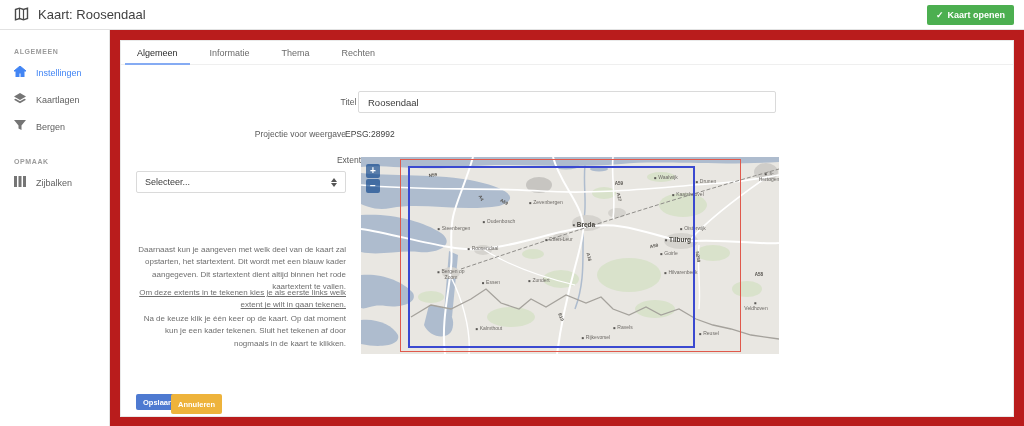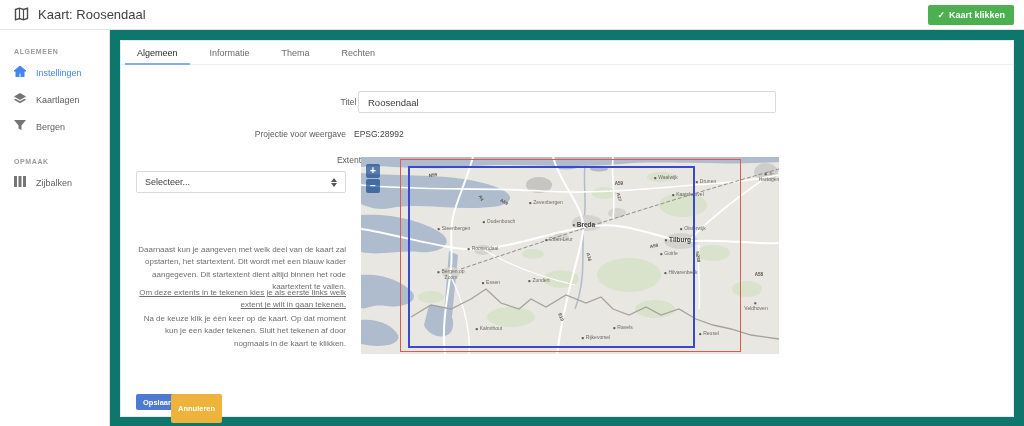--- a/index.html
+++ b/index.html
@@ -1,16 +1,16 @@
 <!DOCTYPE html>
 <html><head>
 <meta charset="utf-8">
 <style>
   html,body{margin:0;padding:0;background:#ececec;font-family:"Liberation Sans",sans-serif;}
-  #app{position:relative;width:1024px;height:426px;background:#0f766e;overflow:hidden;}
+  #app{position:relative;width:1024px;height:426px;background:#b91c1c;overflow:hidden;}
 
   
   #header{position:absolute;left:0;top:0;width:1024px;height:30px;background:#fff;border-bottom:1px solid #e2e2e2;box-sizing:border-box;z-index:5;}
   #header .title{position:absolute;left:38px;top:7px;font-size:13px;color:#3f3f3f;}
   #header .map-ic{position:absolute;left:14px;top:7px;}
   #open-btn{position:absolute;right:10px;top:5px;height:20px;background:#4caf50;color:#fff;border:none;border-radius:2px;font-size:9px;font-weight:bold;padding:0 9px;display:flex;align-items:center;gap:4px;font-family:inherit;cursor:pointer;}
 
   
   #sidebar{position:absolute;left:0;top:30px;width:110px;height:396px;background:#fff;border-right:1px solid #e3e3e3;box-sizing:border-box;}
   .sb-section{margin-top:10px;}
@@ -24,32 +24,32 @@
   #card{position:absolute;left:120px;top:40px;width:894px;height:377px;background:#fff;border:1px solid #e9e9e9;box-sizing:border-box;}
   #tabs{position:absolute;left:0;top:0;width:100%;height:23px;border-bottom:1px solid #efefef;display:flex;}
   .tab{position:relative;padding:0 16px;font-size:9px;color:#6b6b6b;display:flex;align-items:center;cursor:pointer;}
   .tab.active{color:#2b2b2b;}
   .tab.active::after{content:'';position:absolute;left:4px;right:4px;bottom:-1px;height:2px;background:#85abf3;}
 
   
   .lbl{position:absolute;text-align:right;font-size:8.5px;color:#5a5a5a;}
   .req{color:#e0493d;}
   #titel-input{position:absolute;left:237px;top:50px;width:418px;height:22px;border:1px solid #dadada;border-radius:2px;box-sizing:border-box;font-size:9.5px;color:#3c3c3c;padding:0 9px;font-family:inherit;background:#fff;}
-  #projectie-value{position:absolute;left:233px;top:88px;font-size:8.5px;color:#424242;}
+  #projectie-value{position:absolute;left:224px;top:88px;font-size:8.5px;color:#424242;}
   #extent-select{position:absolute;left:15px;top:130px;width:210px;height:22px;border:1px solid #dadada;border-radius:2px;box-sizing:border-box;background:#fff;display:flex;align-items:center;font-size:9px;color:#3d3d3d;padding:0 8px;cursor:pointer;}
   #extent-select .sel-txt{flex:1;}
   .updown{display:flex;flex-direction:column;gap:1px;align-items:center;}
   .updown i{width:0;height:0;border-left:3px solid transparent;border-right:3px solid transparent;}
   .updown .up{border-bottom:4px solid #555;}
   .updown .dn{border-top:4px solid #555;}
   .help{position:absolute;left:15px;width:210px;font-size:8px;line-height:1.55;color:#6e6e6e;text-align:right;}
 
   
   #save-btn{position:absolute;left:15px;top:353px;height:16px;background:#4e7ad1;color:#fff;border:none;border-radius:2px;font-size:7.5px;font-weight:bold;padding:0 7px;font-family:inherit;cursor:pointer;}
-  #cancel-btn{position:absolute;left:50px;top:353px;height:29px;background:#eeb33b;color:#fff;border:none;border-radius:2px;font-size:7.5px;font-weight:bold;padding:0 7px;font-family:inherit;cursor:pointer;}
+  #cancel-btn{position:absolute;left:50px;top:353px;height:20px;background:#eeb33b;color:#fff;border:none;border-radius:2px;font-size:7.5px;font-weight:bold;padding:0 7px;font-family:inherit;cursor:pointer;}
 
   
   #map{position:absolute;left:240px;top:116px;width:418px;height:197px;background:#e9e7e2;overflow:hidden;cursor:crosshair;}
   #map svg.base{position:absolute;left:0;top:0;}
   #kaart-extent{position:absolute;left:39px;top:2px;width:341px;height:193px;border:1px solid #e0594c;box-sizing:border-box;}
   #start-extent{position:absolute;left:47px;top:9px;width:287px;height:182px;border:2px solid #3a49d0;box-sizing:border-box;}
   #zoomctl{position:absolute;left:5px;top:7px;display:flex;flex-direction:column;gap:1px;}
   #zoomctl button{width:14px;height:14px;border:none;border-radius:2px;background:rgba(0,60,136,.62);color:#fff;font-size:10px;font-weight:bold;line-height:12px;padding:0;cursor:pointer;font-family:inherit;}
   #map-labels{position:absolute;left:0;top:0;width:100%;height:100%;}
   .ml{position:absolute;font-size:5px;color:#6d6a66;white-space:pre-line;text-align:center;line-height:1.15;}
@@ -66,21 +66,21 @@
     <span class="map-ic">
       <svg width="15" height="14" viewBox="0 0 15 14">
           <path d="M1.5 2.5 L5.5 1.2 L9.5 2.5 L13.5 1.2 V11.5 L9.5 12.8 L5.5 11.5 L1.5 12.8 Z" fill="none" stroke="#4a4a4a" stroke-width="1.4"></path>
           <line x1="5.5" y1="1.2" x2="5.5" y2="11.5" stroke="#4a4a4a" stroke-width="1.2"></line>
           <line x1="9.5" y1="2.5" x2="9.5" y2="12.8" stroke="#4a4a4a" stroke-width="1.2"></line>
         </svg>
     </span>
     <span class="title">Kaart: Roosendaal</span>
     <button id="open-btn">
       <span>✓</span>
-      <span>Kaart klikken</span>
+      <span>Kaart openen</span>
     </button>
   </div>
 
   <div id="sidebar">
     <div class="sb-section">
       <div class="sb-head">ALGEMEEN</div>
       <div class="sb-item active">
         <span><svg width="12" height="11" viewBox="0 0 12 11">
               <path d="M6 0 L12 5 H10 V11 H7 V7 H5 V11 H2 V5 H0 Z" fill="#4285f4"></path>
             </svg></span>

